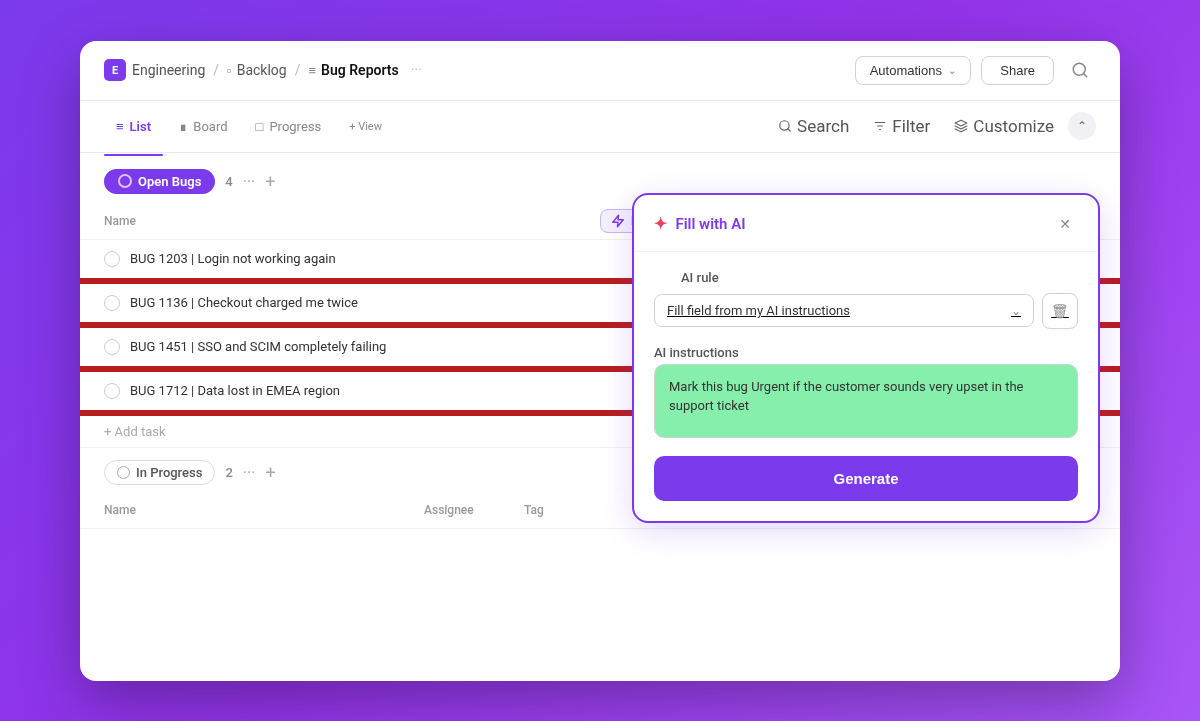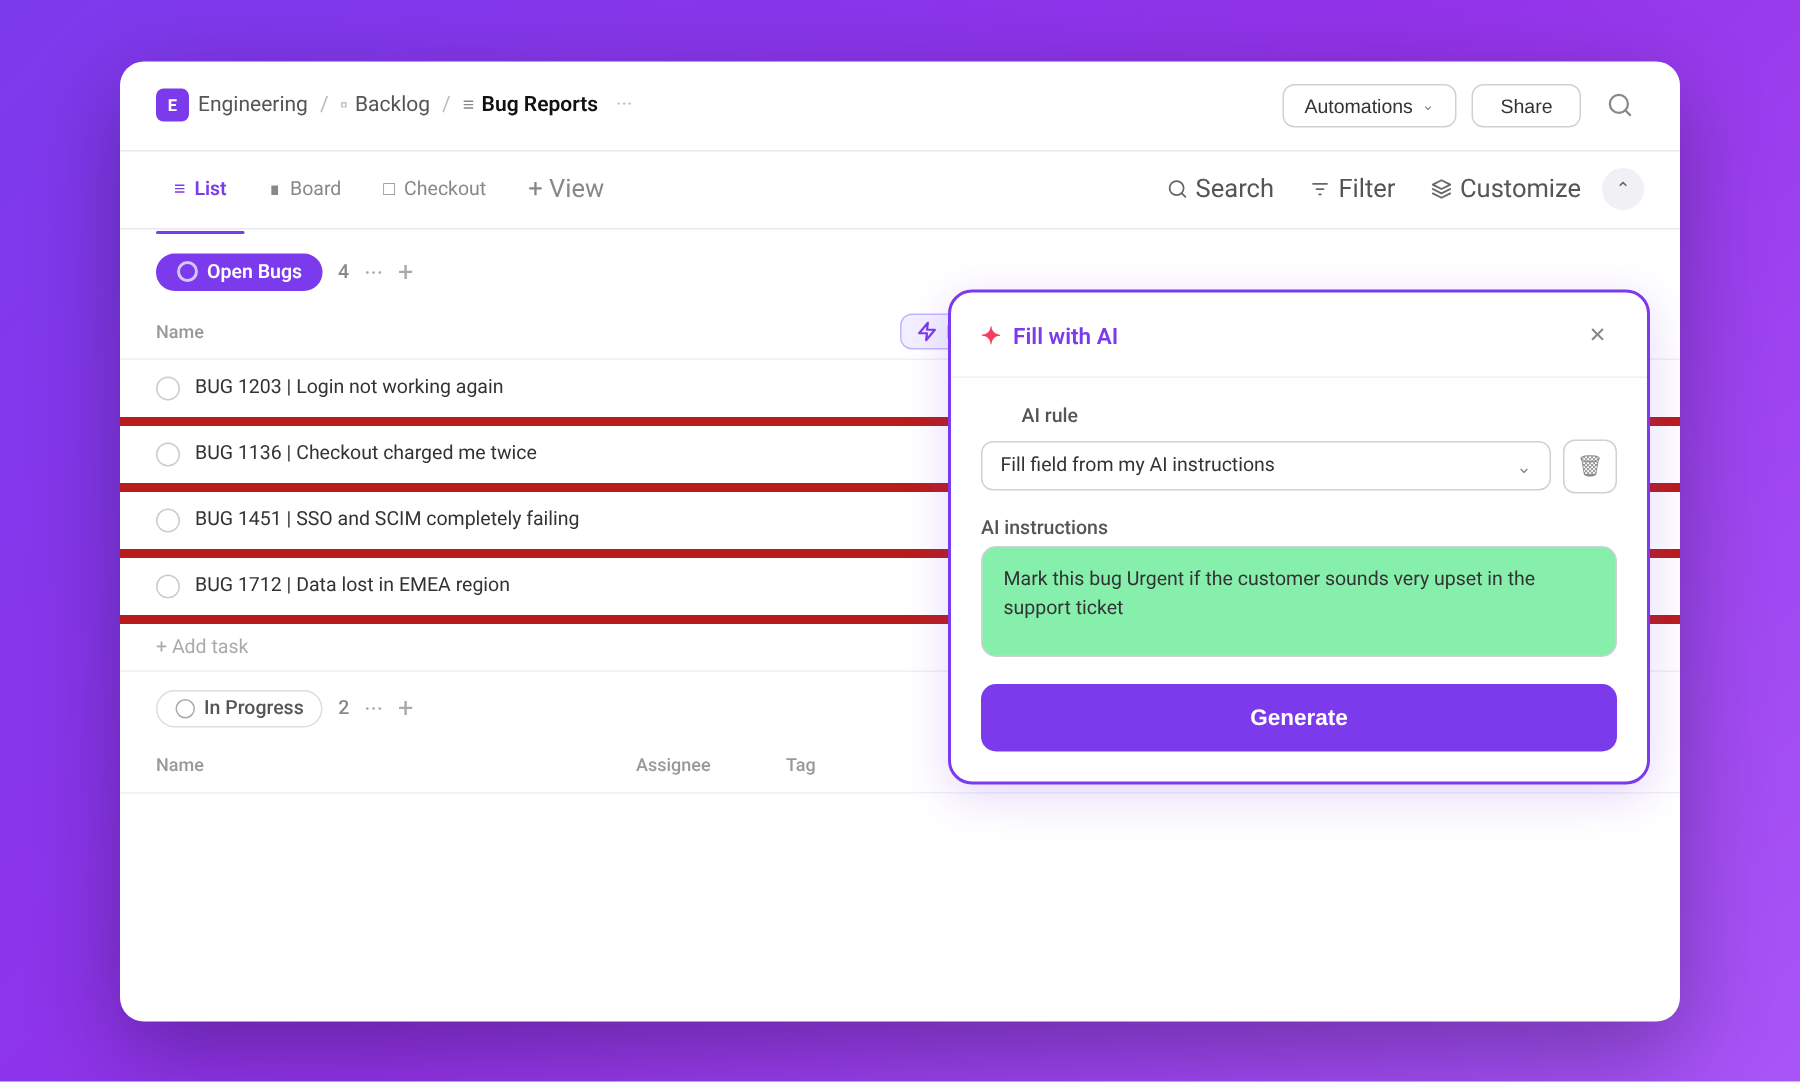--- a/index.html
+++ b/index.html
@@ -153,21 +153,21 @@
       height: 2px;
       background: #7c3aed;
       border-radius: 2px;
     }
     .tab-icon { font-size: 13px; }
     .tab-add {
       display: flex;
       align-items: center;
       gap: 6px;
       padding: 8px 12px;
-      font-size: 17px;
+      font-size: 11px;
       color: #888;
       cursor: pointer;
     }
     .tab-bar-right {
       display: flex;
       align-items: center;
       gap: 4px;
     }
     .toolbar-btn {
       display: flex;
@@ -416,20 +416,21 @@
       color: #555;
       font-weight: 500;
       margin-bottom: 8px;
       margin-left: 27px;
     }
     .ai-rule-row {
       display: flex;
       align-items: center;
       gap: 8px;
       margin-bottom: 16px;
+      text-decoration: underline;
     }
     .ai-rule-select {
       flex: 1;
       display: flex;
       align-items: center;
       justify-content: space-between;
       border: 1.5px solid #d0d0d8;
       border-radius: 8px;
       padding: 8px 12px;
       font-size: 13px;
@@ -528,21 +529,21 @@
       <div class="tab active">
         <span class="tab-icon">≡</span>
         <span>List</span>
       </div>
       <div class="tab">
         <span class="tab-icon">∎</span>
         <span>Board</span>
       </div>
       <div class="tab">
         <span class="tab-icon">□</span>
-        <span>Checkout</span>
+        <span>Progress</span>
       </div>
       <div class="tab-add">+ View</div>
     </div>
     <div class="tab-bar-right">
       <div class="toolbar-btn">
         <svg width="14" height="14" viewBox="0 0 24 24" fill="none" stroke="#666" stroke-width="2" stroke-linecap="round" stroke-linejoin="round">
             <circle cx="11" cy="11" r="8"></circle>
             <line x1="21" y1="21" x2="16.65" y2="16.65"></line>
           </svg>
         <span>Search</span>

